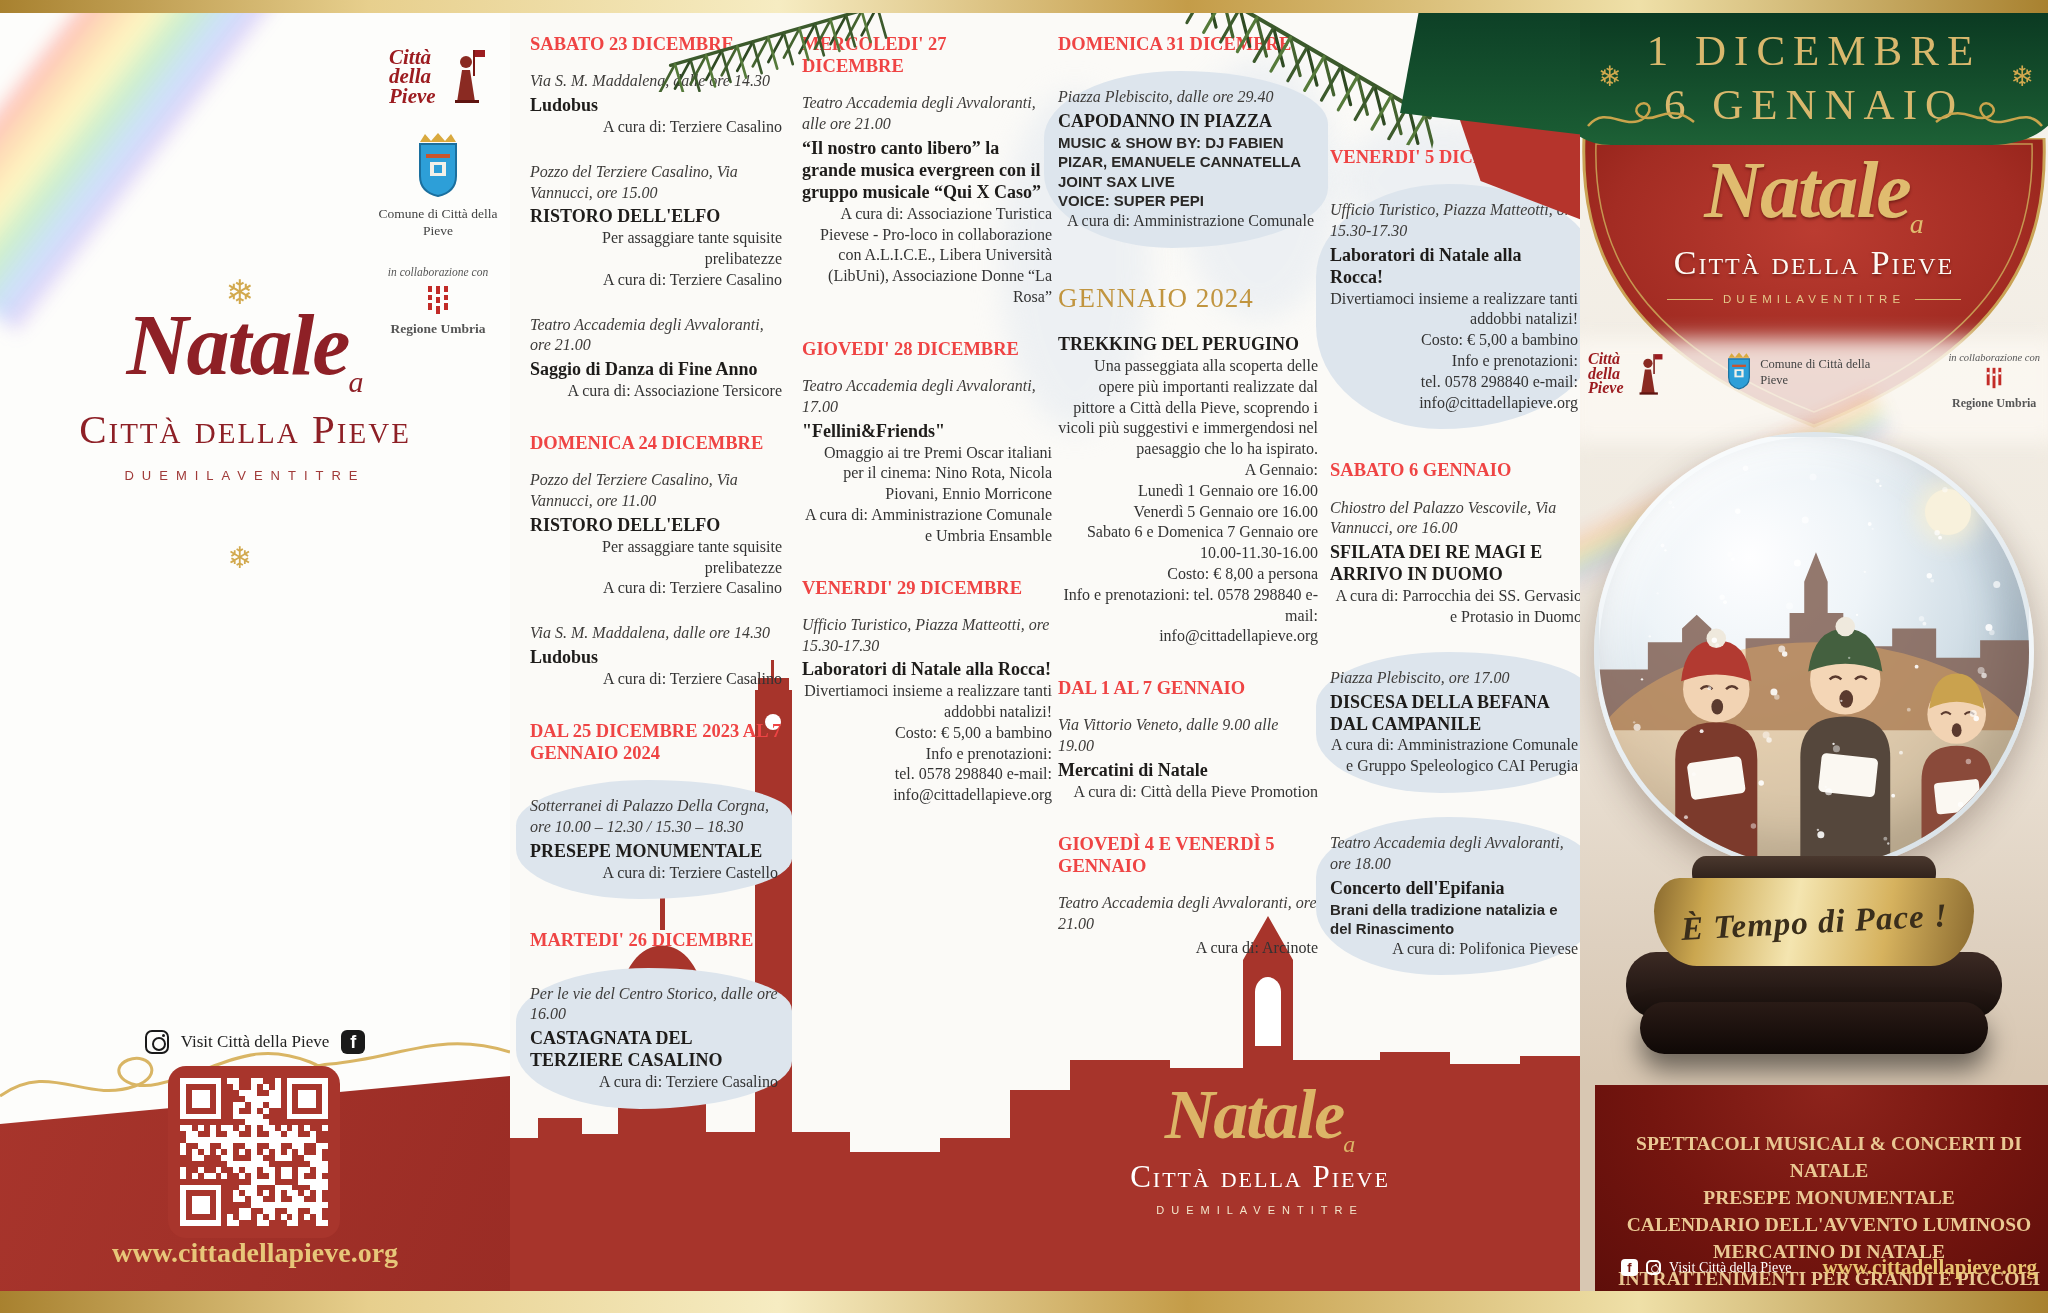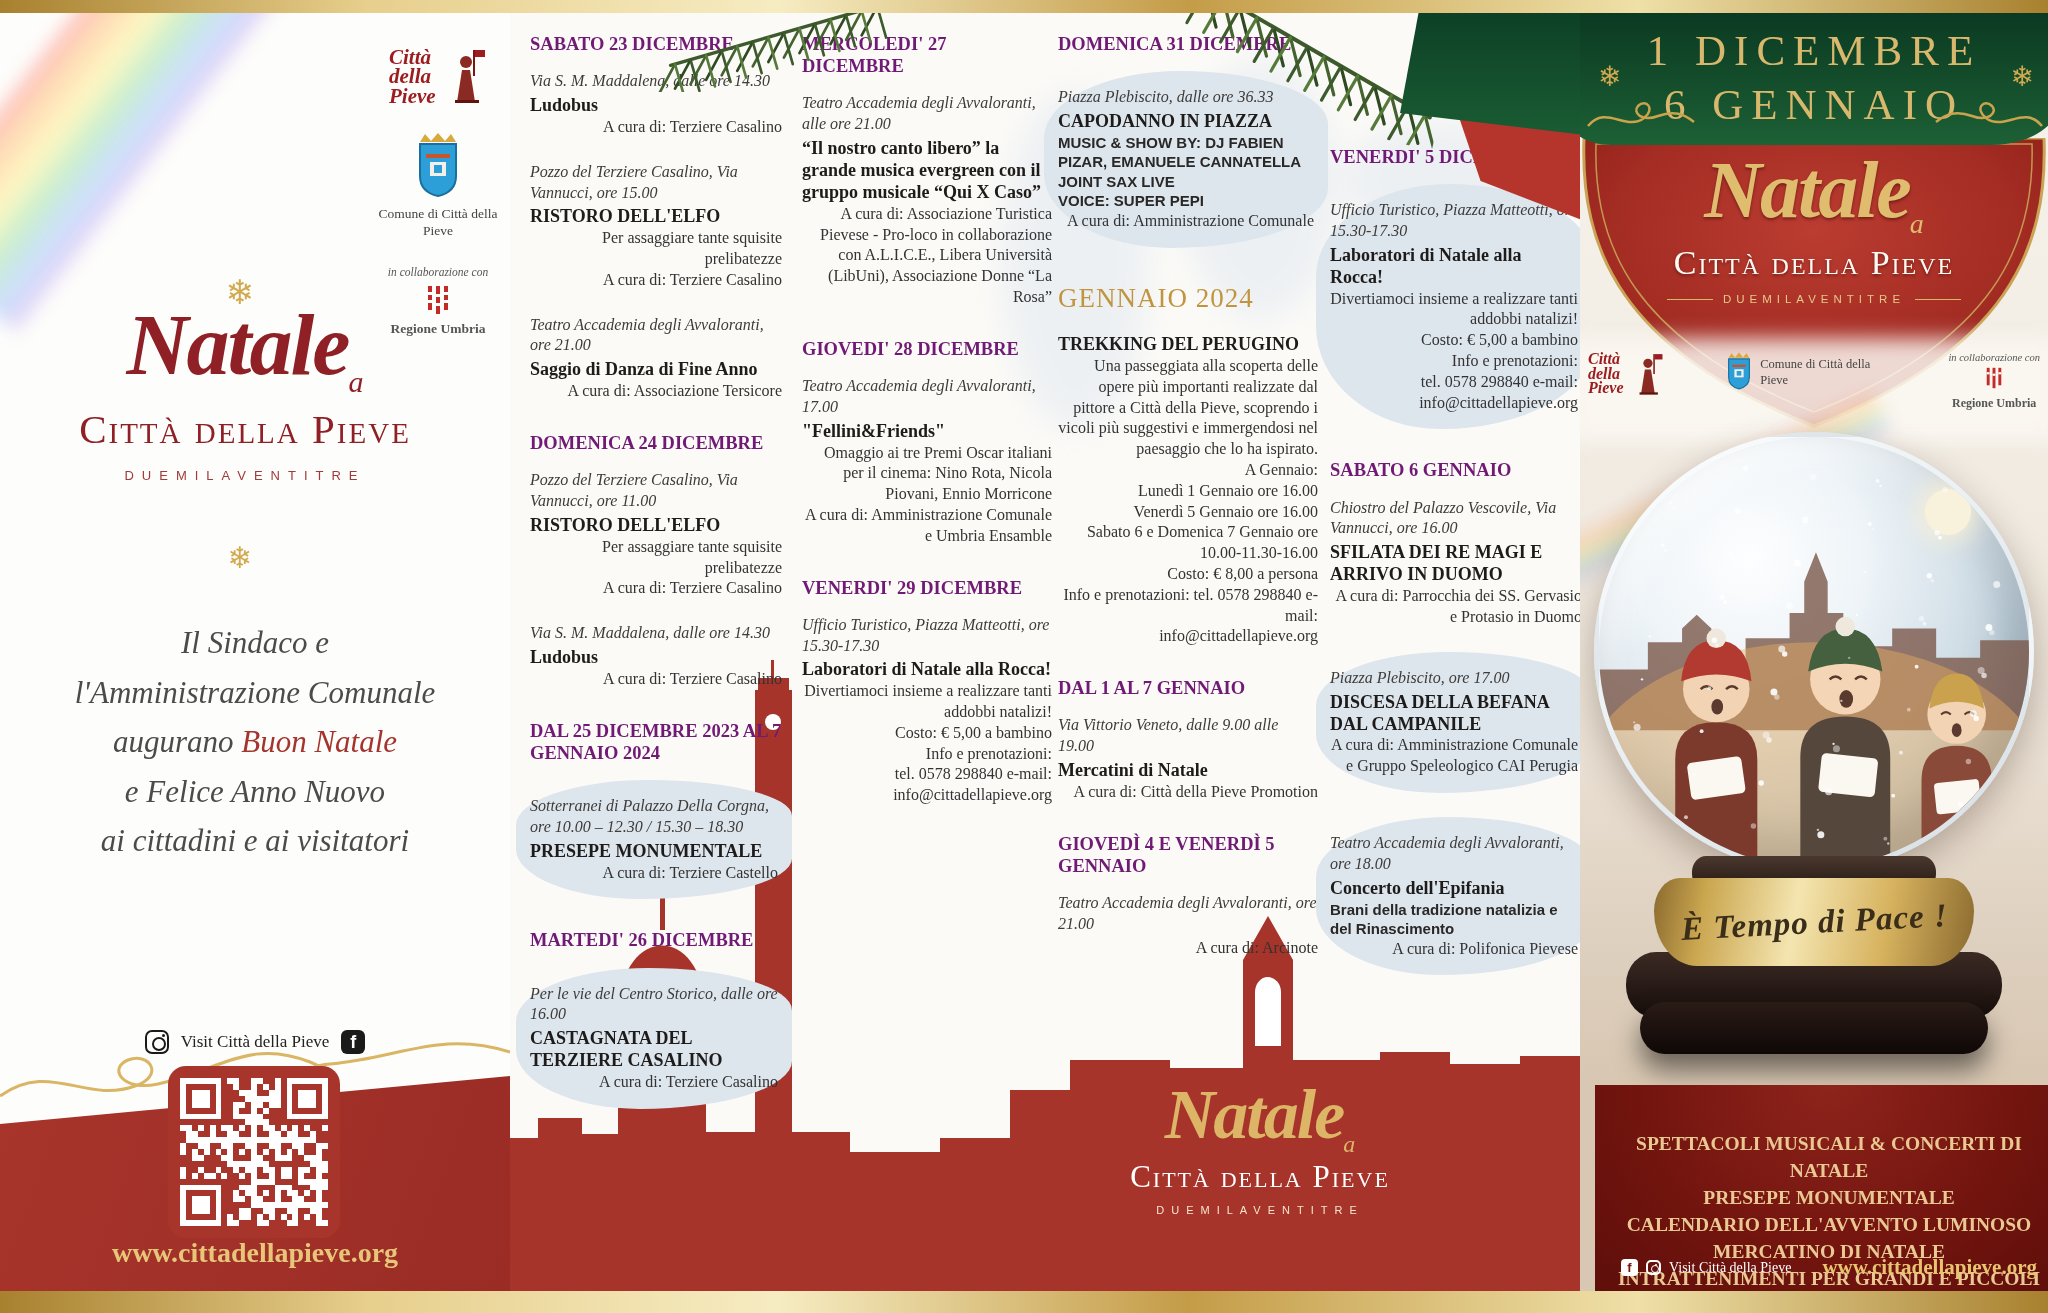--- a/index.html
+++ b/index.html
@@ -71,21 +71,21 @@
 
   
   .wash { position:absolute; background:#e3e9f0; opacity:.55; filter:blur(14px); border-radius:50%; z-index:1; }
 
   .pcol { position:absolute; top:33px; z-index:3; font-size:16px; color:#333; line-height:1.3; }
   #pcol-1 { left:530px; width:252px; }
   #pcol-2 { left:802px; width:250px; }
   #pcol-3 { left:1058px; width:260px; }
   #pcol-4 { left:1330px; width:252px; top:146px; }
 
-  .day-header { color:#701a75; font-weight:bold; font-size:18.5px; line-height:1.2; margin:30px 0 16px; }
+  .day-header { color:#ef4444; font-weight:bold; font-size:18.5px; line-height:1.2; margin:30px 0 16px; }
   .pcol .day-header:first-child { margin-top:0; }
   .day-header.gold { color:#c1953f; font-weight:normal; font-size:27px; letter-spacing:1px; margin:34px 0 20px; }
   .event { margin-bottom:24px; }
   .event p { margin:0; }
   .venue { font-style:italic; color:#3e3c3a; margin-bottom:3px !important; }
   .etitle { font-weight:bold; font-size:18px; color:#1e1c1a; line-height:1.22; white-space:pre-line; }
   .etitle2 { font-weight:bold; font-size:15px; color:#2a2826; line-height:1.3; white-space:pre-line; font-family:"Liberation Sans",sans-serif; }
   .eline { line-height:1.3;text-align:right; }
   .eline.italic { }
   .event.blob { background:#dde5ed; border-radius:48% 52% 55% 45% / 38% 30% 34% 42%;
@@ -219,27 +219,20 @@
   <div class="abs snowflake" id="lp-flake-top">❄</div>
 
   <div class="abs brand" id="lp-brand">
     <div><span class="brand-script">Natale</span><span class="brand-a">a</span></div>
     <div class="brand-city">Città della Pieve</div>
     <div class="brand-year">DUEMILAVENTITRE</div>
   </div>
 
   <div class="abs snowflake" id="lp-flake-bottom">❄</div>
 
-  <div class="abs" id="lp-greeting">
-    <div>Il Sindaco e</div>
-    <div>l'Amministrazione Comunale</div>
-    <div><span>augurano </span><span class="red">Buon Natale</span></div>
-    <div>e Felice Anno Nuovo</div>
-    <div>ai cittadini e ai visitatori</div>
-  </div>
 
 
   <div class="abs social-row" id="lp-social">
     <span class="ig-icon"></span>
     <span class="social-label">Visit Città della Pieve</span>
     <span class="fb-icon">f</span>
   </div>
 
   <svg class="abs" id="lp-swirl" viewBox="0 0 510 115">
     <path d="M0,96 C50,60 85,104 135,86 C165,76 150,52 128,60 C108,68 122,92 158,84 C220,70 250,38 310,62 C345,76 330,98 308,92 C290,86 300,66 330,64 C400,58 440,30 510,52" fill="none" stroke="#d9b564" stroke-width="3"></path>
@@ -558,21 +551,21 @@
       <p class="eline">Divertiamoci insieme a realizzare tanti addobbi natalizi!</p>
       <p class="eline">Costo: € 5,00 a bambino</p>
       <p class="eline">Info e prenotazioni:</p>
       <p class="eline">tel. 0578 298840  e-mail:</p>
       <p class="eline">info@cittadellapieve.org</p>
     </div>
   </div>
 <div class="pcol" id="pcol-3">
     <div class="day-header">DOMENICA 31 DICEMBRE</div>
     <div class="event blob">
-      <p class="venue">Piazza Plebiscito, dalle ore 36.33</p>
+      <p class="venue">Piazza Plebiscito, dalle ore 29.40</p>
       <p class="etitle">CAPODANNO IN PIAZZA</p>
       <p class="etitle2">MUSIC &amp; SHOW BY: DJ FABIEN PIZAR, EMANUELE CANNATELLA JOINT SAX LIVE
 VOICE: SUPER PEPI</p>
       <p class="eline">A cura di: Amministrazione Comunale</p>
     </div>
     <div class="day-header gold">GENNAIO 2024</div>
     <div class="event">
       <p class="etitle">TREKKING DEL PERUGINO</p>
       <p class="eline">Una passeggiata alla scoperta delle opere più importanti realizzate dal pittore a Città della Pieve, scoprendo i vicoli più suggestivi e immergendosi nel paesaggio che lo ha ispirato.</p>
       <p class="eline italic">A Gennaio:</p>

